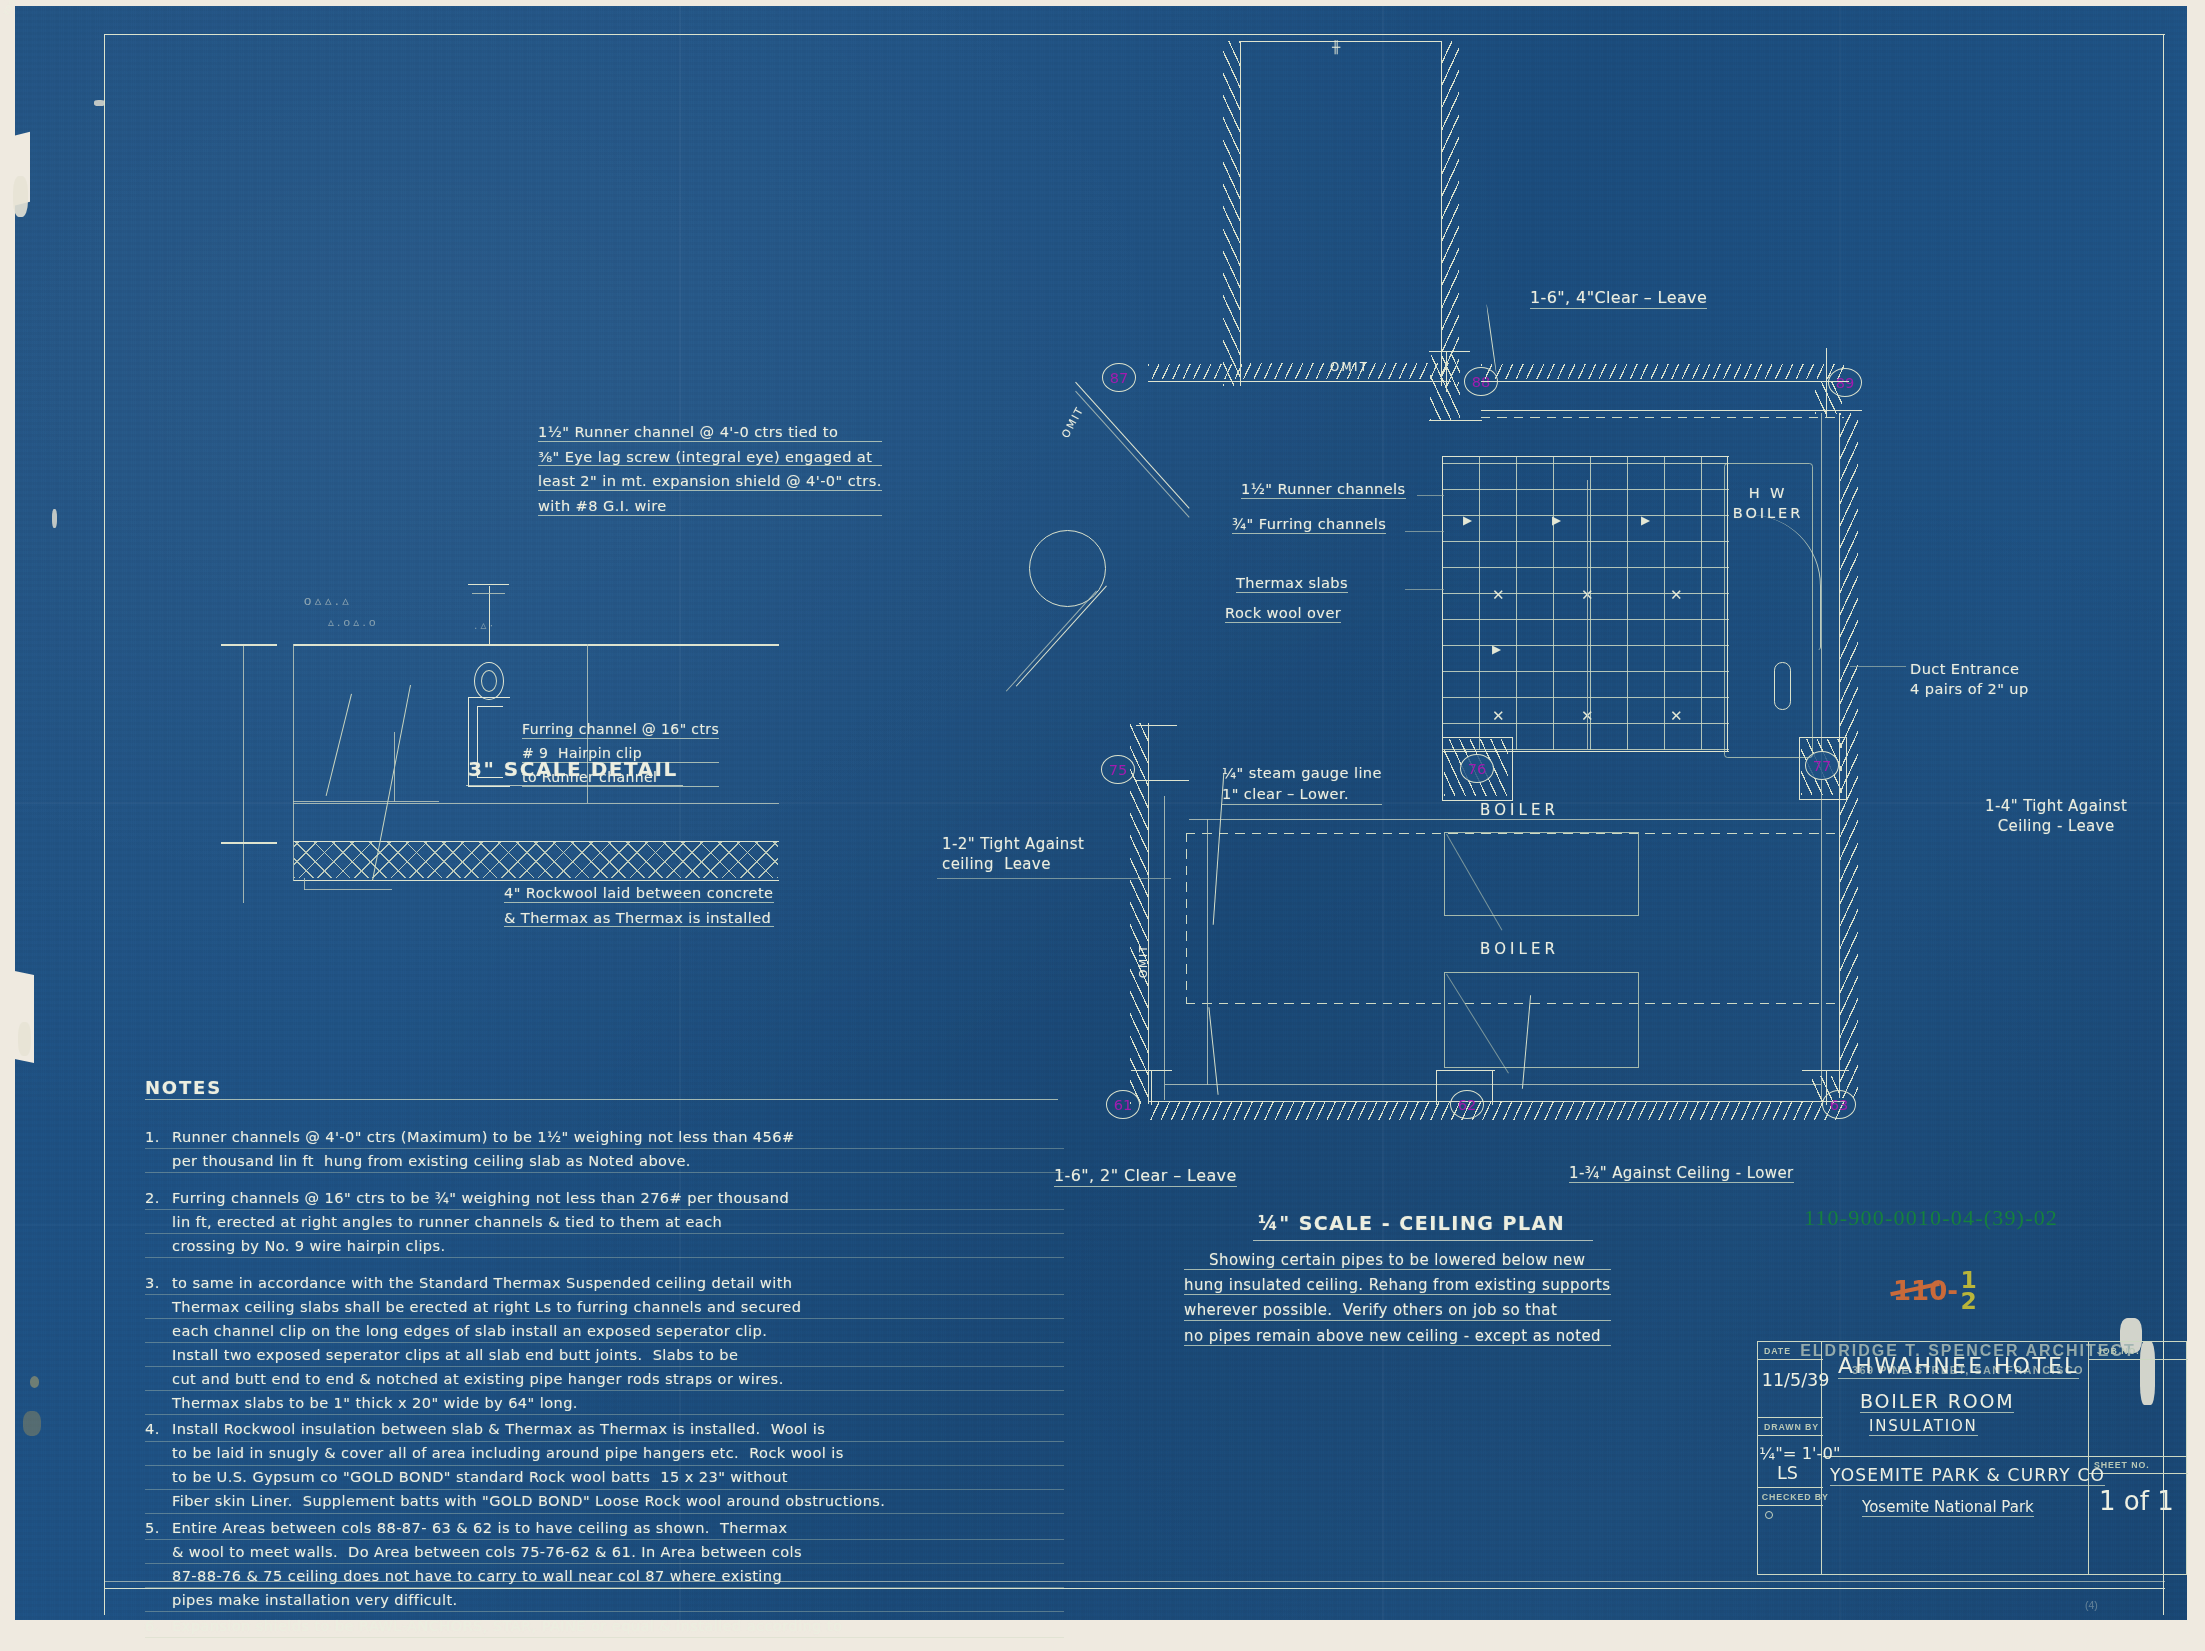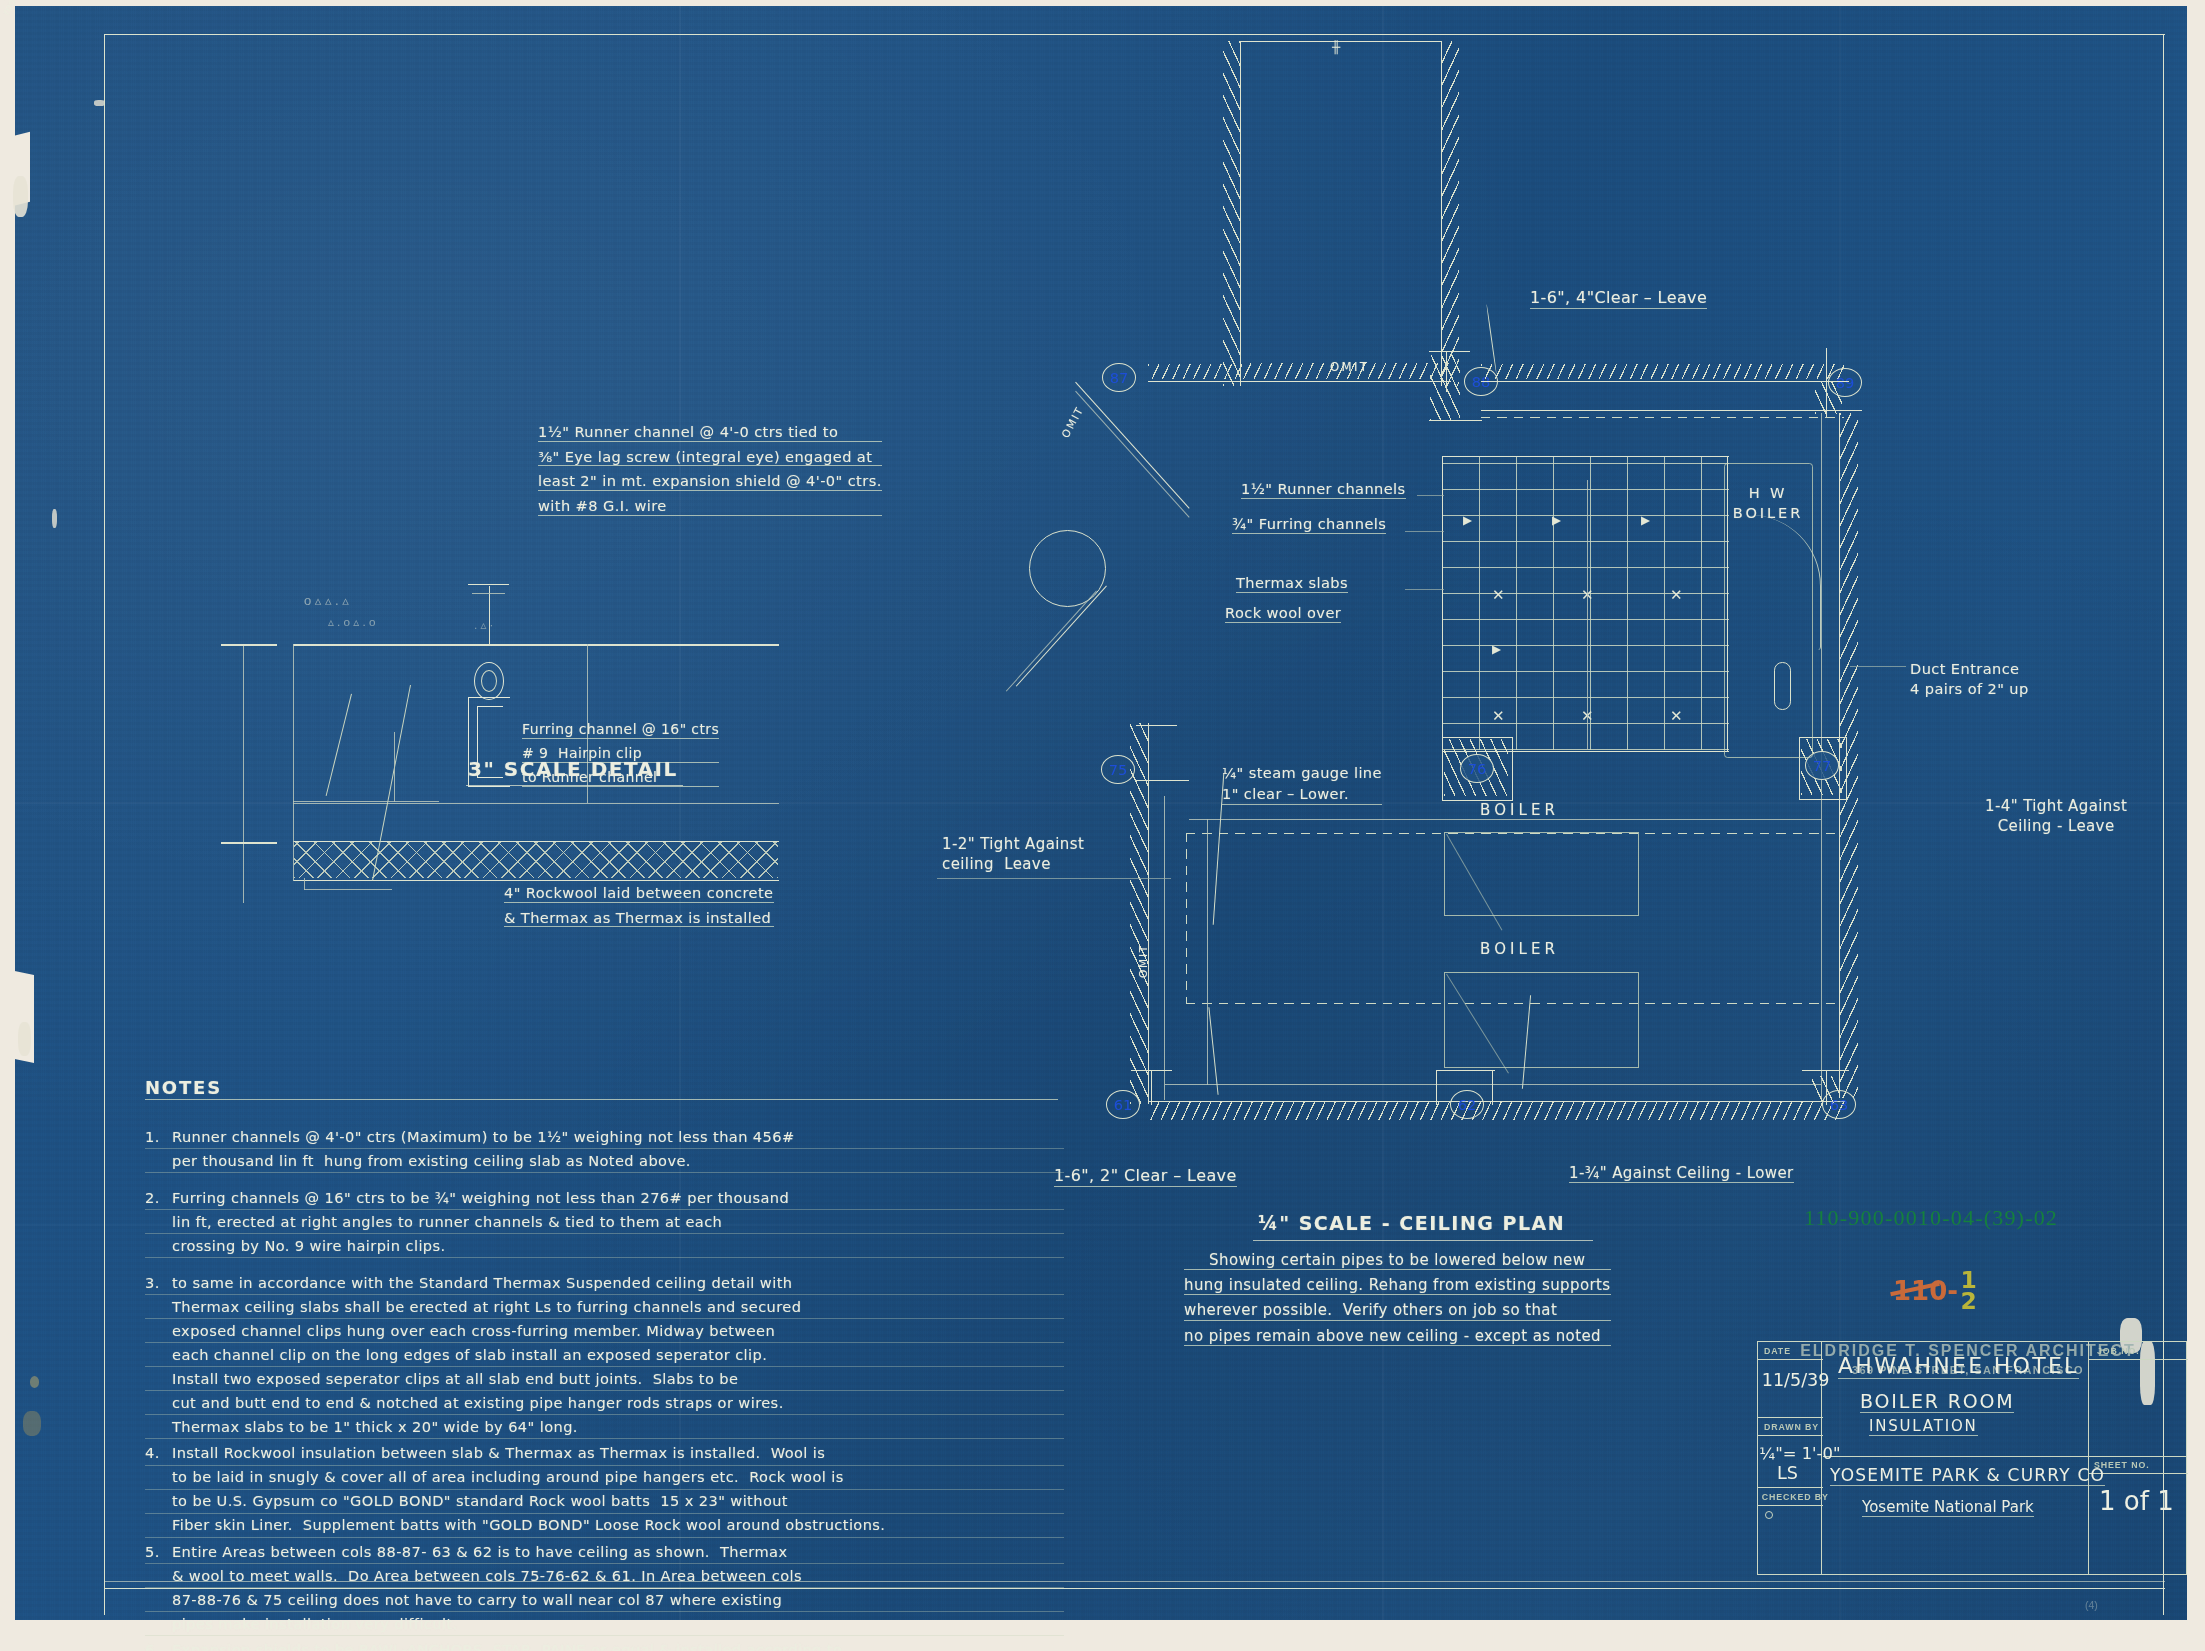--- a/index.html
+++ b/index.html
@@ -60,21 +60,21 @@
   #tb .lbl{position:absolute;font-size:8.8px;letter-spacing:0.9px;color:#b9c8b6;font-weight:700;}
   #tb .val{position:absolute;font-family:"DejaVu Sans",sans-serif;color:#eef0e2;}
   #firm{position:absolute;left:1763px;top:1342px;width:410px;text-align:center;
         font-size:16px;font-weight:700;letter-spacing:2px;color:#9fb3b0;opacity:.92;}
   #firmsub{position:absolute;left:1763px;top:1364px;width:410px;text-align:center;
         font-size:11px;font-weight:700;letter-spacing:1.4px;color:#a4b7b3;opacity:.9;}
 
   
   .bub{position:absolute;width:32px;height:27px;border:1.2px solid #dbe2cc;border-radius:50%;
        display:flex;align-items:center;justify-content:center;font-family:"DejaVu Sans",sans-serif;
-       font-size:14.6px;color:#1d4ed8;}
+       font-size:14.6px;color:#a21caf;}
 
   
   .hatch{position:absolute;
     background-image:repeating-linear-gradient(115deg, #dbe2cc 0 1.2px, rgba(0,0,0,0) 1.2px 9.4px);}
   .hatchR{position:absolute;
     background-image:repeating-linear-gradient(65deg, #dbe2cc 0 1.2px, rgba(0,0,0,0) 1.2px 9.4px);}
   .xhatch{position:absolute;
     background-image:
       repeating-linear-gradient(45deg, #d6dfc6 0 1.2px, rgba(0,0,0,0) 1.2px 13px),
       repeating-linear-gradient(-45deg, #d6dfc6 0 1.2px, rgba(0,0,0,0) 1.2px 13px);}
@@ -406,21 +406,20 @@
             <div class="ln"><span class="hand" style="font-size: 14.6px;">lin ft, erected at right angles to runner channels &amp; tied to them at each</span></div>
             <div class="ln"><span class="hand" style="font-size: 14.6px;">crossing by No. 9 wire hairpin clips.</span></div>
           </div>
         </div>
         <div style="height: 13px;"></div>
         <div class="nrow">
           <div class="hand num" style="font-size: 14.6px;">3.</div>
           <div class="body">
             <div class="ln"><span class="hand" style="font-size: 14.6px;">to same in accordance with the Standard Thermax Suspended ceiling detail with</span></div>
             <div class="ln"><span class="hand" style="font-size: 14.6px;">Thermax ceiling slabs shall be erected at right Ls to furring channels and secured</span></div>
-            <div class="ln"><span class="hand" style="font-size: 14.6px;">exposed channel clips hung over each cross-furring member. Midway between</span></div>
             <div class="ln"><span class="hand" style="font-size: 14.6px;">each channel clip on the long edges of slab install an exposed seperator clip.</span></div>
             <div class="ln"><span class="hand" style="font-size: 14.6px;">Install two exposed seperator clips at all slab end butt joints.  Slabs to be</span></div>
             <div class="ln"><span class="hand" style="font-size: 14.6px;">cut and butt end to end &amp; notched at existing pipe hanger rods straps or wires.</span></div>
             <div class="ln"><span class="hand" style="font-size: 14.6px;">Thermax slabs to be 1" thick x 20" wide by 64" long.</span></div>
           </div>
         </div>
         <div style="height: 2.3px;"></div>
         <div class="nrow">
           <div class="hand num" style="font-size: 14.6px;">4.</div>
           <div class="body">

